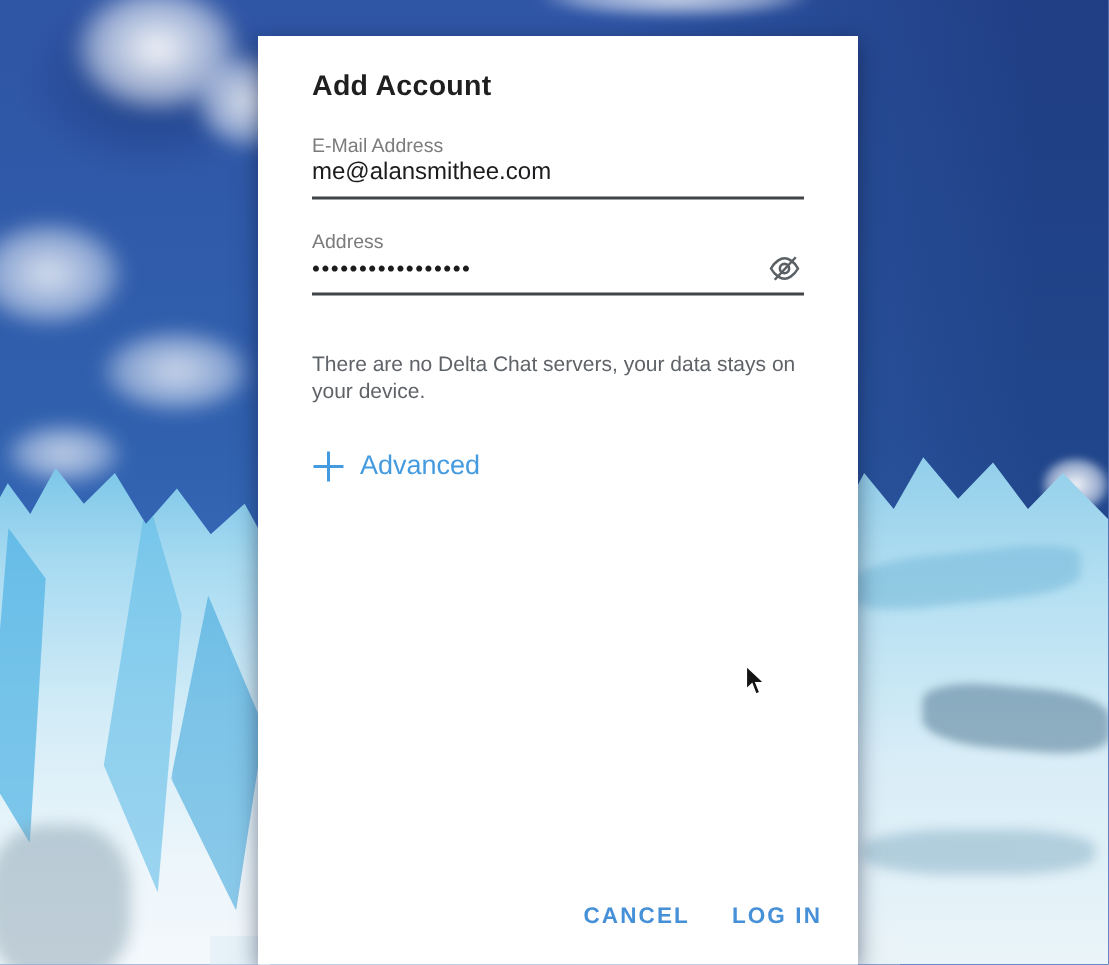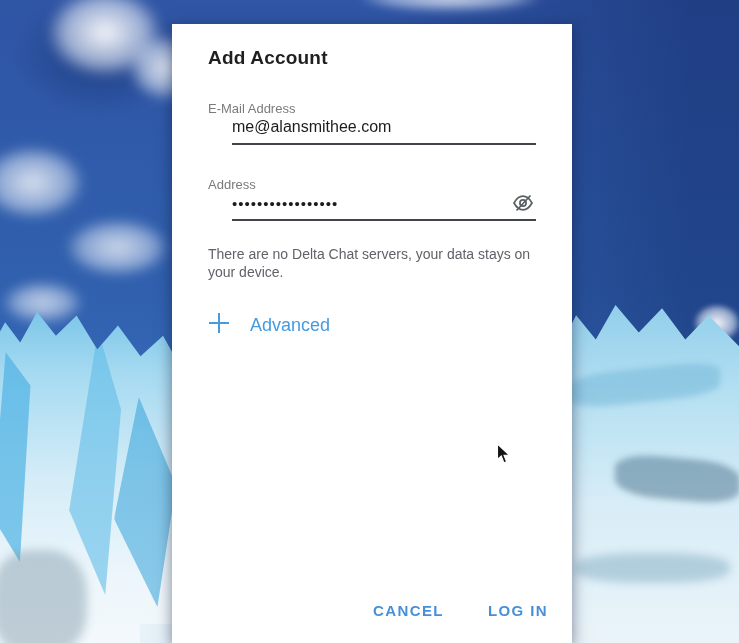--- a/index.html
+++ b/index.html
@@ -75,34 +75,34 @@
 
   
   .dialog {
     position: absolute; left: 172px; top: 24px; width: 400px; height: 621px;
     background: #ffffff; box-sizing: border-box; padding: 0 36px;
     box-shadow: 0 3px 14px rgba(10, 20, 50, 0.5);
   }
   .dialog-title {
     padding-top: 23px; font-size: 19px; font-weight: 700; color: #1f1f1f; letter-spacing: .2px;
   }
-  .field-label { margin-top: 32px; font-size: 13px; color: #7b7b7b; }
+  .field-label { margin-top: 20px; font-size: 13px; color: #7b7b7b; }
   .field-value-row { display: flex; align-items: center; justify-content: space-between;
-    border-bottom: 2px solid #414549; padding-bottom: 7px; margin-top: 2px; margin-left: 24px; }
+    border-bottom: 2px solid #414549; padding-bottom: 7px; margin-top: 2px; }
   .text-input {
     border: none; outline: none; padding: 0; margin: 0; flex: 1;
     font-family: "Liberation Sans", sans-serif; font-size: 16px; color: #1c1c1e; background: transparent;
   }
   .password-input { font-size: 15px; letter-spacing: 1px; }
   .eye-btn { background: none; border: none; padding: 0 2px; cursor: pointer; line-height: 0; }
-  .body-text { margin-top: 24px; font-size: 14px; line-height: 18px; color: #5f6368; }
-  .advanced-row { margin-top: 31px; display: flex; align-items: center; gap: 20px; cursor: pointer; }
+  .body-text { margin-top: 36px; font-size: 14px; line-height: 18px; color: #5f6368; }
+  .advanced-row { margin-top: 31px; display: flex; gap: 10px; cursor: pointer; }
   .advanced-label { font-size: 18px; color: #459be0; }
   .actions {
-    position: absolute; right: 24px; bottom: 26px; display: flex; gap: 44px;
+    position: absolute; right: 24px; bottom: 26px; display: flex; gap: 28px;
   }
   .action-btn {
     background: none; border: none; padding: 0; cursor: pointer;
     font-family: "Liberation Sans", sans-serif;
     font-size: 15px; font-weight: 700; letter-spacing: 1.4px; color: #4690d8;
   }
 
   .cursor { position: absolute; left: 496px; top: 443px; z-index: 30; }
 </style>
 </head>

